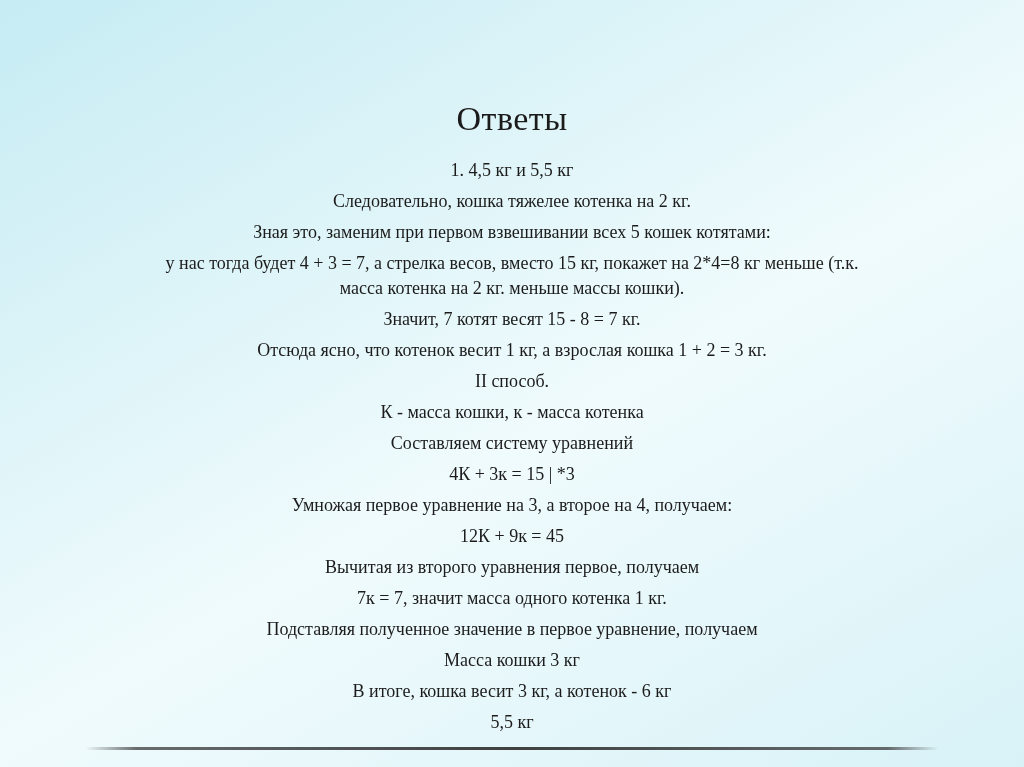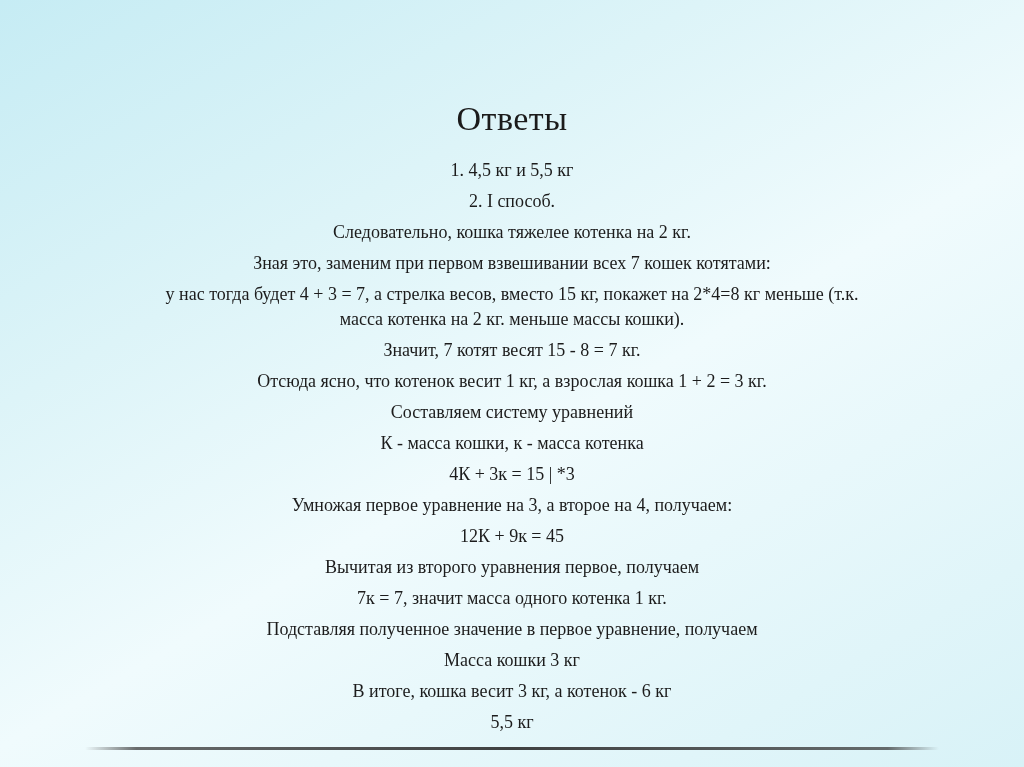--- a/index.html
+++ b/index.html
@@ -55,28 +55,28 @@
       rgba(60,60,60,0) 100%);
   }
 </style>
 </head>
 <body>
 
 <div class="slide">
   <h1 class="title">Ответы</h1>
   <div class="body">
     <div class="line">1. 4,5 кг и 5,5 кг</div>
-    <div class="line">2. I способ.</div>
     <div class="line">Следовательно, кошка тяжелее котенка на 2 кг.</div>
-    <div class="line">Зная это, заменим при первом взвешивании всех 7 кошек котятами:</div>
+    <div class="line">Зная это, заменим при первом взвешивании всех 5 кошек котятами:</div>
     <div class="line">у нас тогда будет 4 + 3 = 7, а стрелка весов, вместо 15 кг, покажет на 2*4=8 кг меньше (т.к. масса котенка на 2 кг. меньше массы кошки).</div>
     <div class="line">Значит, 7 котят весят 15 - 8 = 7 кг.</div>
     <div class="line">Отсюда ясно, что котенок весит 1 кг, а взрослая кошка 1 + 2 = 3 кг.</div>
+    <div class="line">II способ.</div>
+    <div class="line">К - масса кошки, к - масса котенка</div>
     <div class="line">Составляем систему уравнений</div>
-    <div class="line">К - масса кошки, к - масса котенка</div>
     <div class="line">4К + 3к = 15 | *3</div>
     <div class="line">Умножая первое уравнение на 3, а второе на 4, получаем:</div>
     <div class="line">12К + 9к = 45</div>
     <div class="line">Вычитая из второго уравнения первое, получаем</div>
     <div class="line">7к = 7, значит масса одного котенка 1 кг.</div>
     <div class="line">Подставляя полученное значение в первое уравнение, получаем</div>
     <div class="line">Масса кошки 3 кг</div>
     <div class="line">В итоге, кошка весит 3 кг, а котенок - 6 кг</div>
     <div class="line">5,5 кг</div>
   </div>

